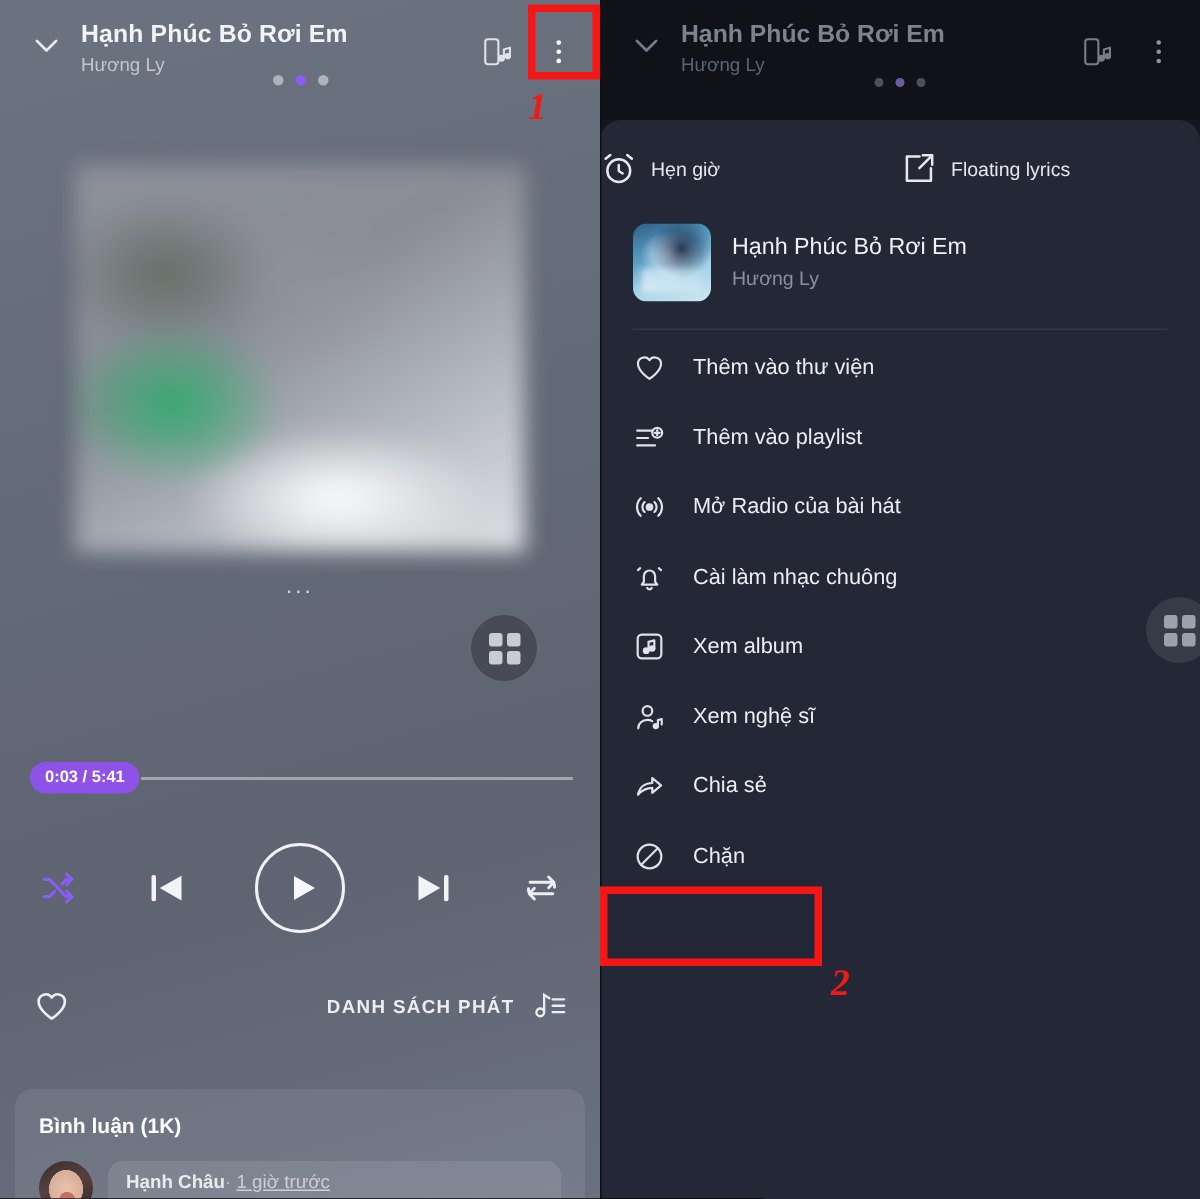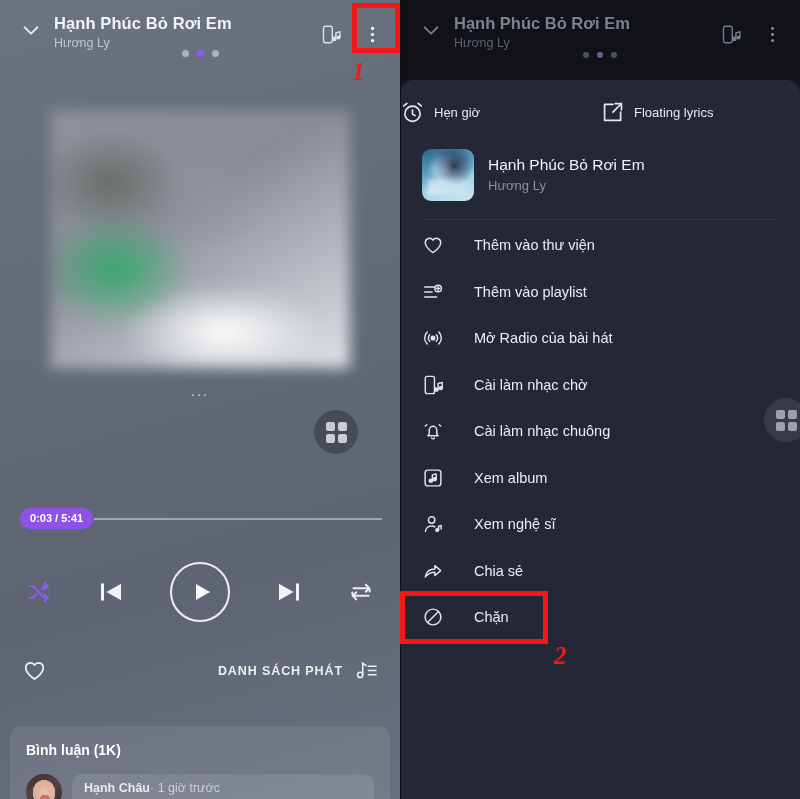--- a/index.html
+++ b/index.html
@@ -135,21 +135,21 @@
       radial-gradient(ellipse 16px 18px at 50% 52%, #e8c3ad 0%, #d9ad95 70%, rgba(0,0,0,0) 72%),
       linear-gradient(160deg, #3b3030 0%, #564040 45%, #2e2626 100%);
   }
   .comment-bubble {
     background: rgba(255,255,255,.10);
     border-radius: 10px; padding: 7px 12px 10px 12px; flex: 1;
   }
   .cm-meta { font-size: 12.5px; color: #e9ebee; }
   .cm-meta b { font-weight: 700; }
   .cm-meta .sep { color: #c3c7cd; }
-  .cm-meta .ago { color: #ccd0d5; font-weight: 400; }
+  .cm-meta .ago { color: #ccd0d5; font-weight: 400; text-decoration: underline; }
   .cm-text { font-size: 12.5px; color: #f0f1f3; margin-top: 3px; }
 
   
   .right-panel {
     position: relative;
     width: 400px; height: 799px;
     background: #15171f;
     overflow: hidden;
   }
   .rp-header {
@@ -192,21 +192,21 @@
     content: ""; position: absolute; left: 6px; right: 6px; bottom: 6px; height: 16px;
     background: linear-gradient(90deg, rgba(255,255,255,.55), rgba(255,255,255,.18));
     filter: blur(2.2px);
   }
   .song-name { color: #f0f1f4; font-size: 15.5px; font-weight: 400; line-height: 20px; }
   .song-artist { color: #8b909b; font-size: 13px; line-height: 18px; margin-top: 2px; }
   .sep-line { height: 1px; background: #333848; margin: 18px 22px 0 22px; }
 
   .menu-list { padding-top: 2px; }
   .menu-item {
-    display: flex; align-items: center; gap: 30px;
+    display: flex; align-items: center; gap: 18px;
     height: 46.5px; padding: 0 22px;
   }
   .menu-item svg { width: 22px; height: 22px; flex: none; }
   .menu-item span { color: #eceef2; font-size: 14.5px; }
 
   .rp-grid-fab {
     position: absolute; right: -8px; top: 398px;
     width: 44px; height: 44px; border-radius: 50%;
     background: rgba(70,74,86,.55);
     display: flex; align-items: center; justify-content: center; z-index: 5;
@@ -462,29 +462,20 @@
           <svg viewBox="0 0 24 24" fill="none" stroke="#dfe2e8" stroke-width="1.6" stroke-linecap="round">
               <circle cx="12" cy="12" r="2" fill="#dfe2e8"></circle>
               <path d="M8.4 8.4a5 5 0 0 0 0 7.2"></path>
               <path d="M15.6 8.4a5 5 0 0 1 0 7.2"></path>
               <path d="M5.6 5.6a9 9 0 0 0 0 12.8"></path>
               <path d="M18.4 5.6a9 9 0 0 1 0 12.8"></path>
             </svg>
           <span>Mở Radio của bài hát</span>
         </div>
 
-        <div class="menu-item">
-          <svg viewBox="0 0 24 24" fill="none" stroke="#dfe2e8" stroke-width="1.6" stroke-linecap="round" stroke-linejoin="round">
-              <rect x="3.6" y="2.6" width="10" height="18.8" rx="2"></rect>
-              <circle cx="15.8" cy="17" r="1.8" fill="#dfe2e8"></circle>
-              <circle cx="20.6" cy="15.5" r="1.5" fill="#dfe2e8"></circle>
-              <path d="M17.6 17V10.4l4.5-1.2v6.3"></path>
-            </svg>
-          <span>Cài làm nhạc chờ</span>
-        </div>
 
         <div class="menu-item">
           <svg viewBox="0 0 24 24" fill="none" stroke="#dfe2e8" stroke-width="1.6" stroke-linecap="round" stroke-linejoin="round">
               <path d="M6.4 17.2h11.2l-1.5-2.1V11a4.1 4.1 0 0 0-8.2 0v4.1z"></path>
               <path d="M10.4 19.6a1.8 1.8 0 0 0 3.2 0"></path>
               <path d="M3.6 6.6l1.6-1.4"></path>
               <path d="M20.4 6.6l-1.6-1.4"></path>
             </svg>
           <span>Cài làm nhạc chuông</span>
         </div>

